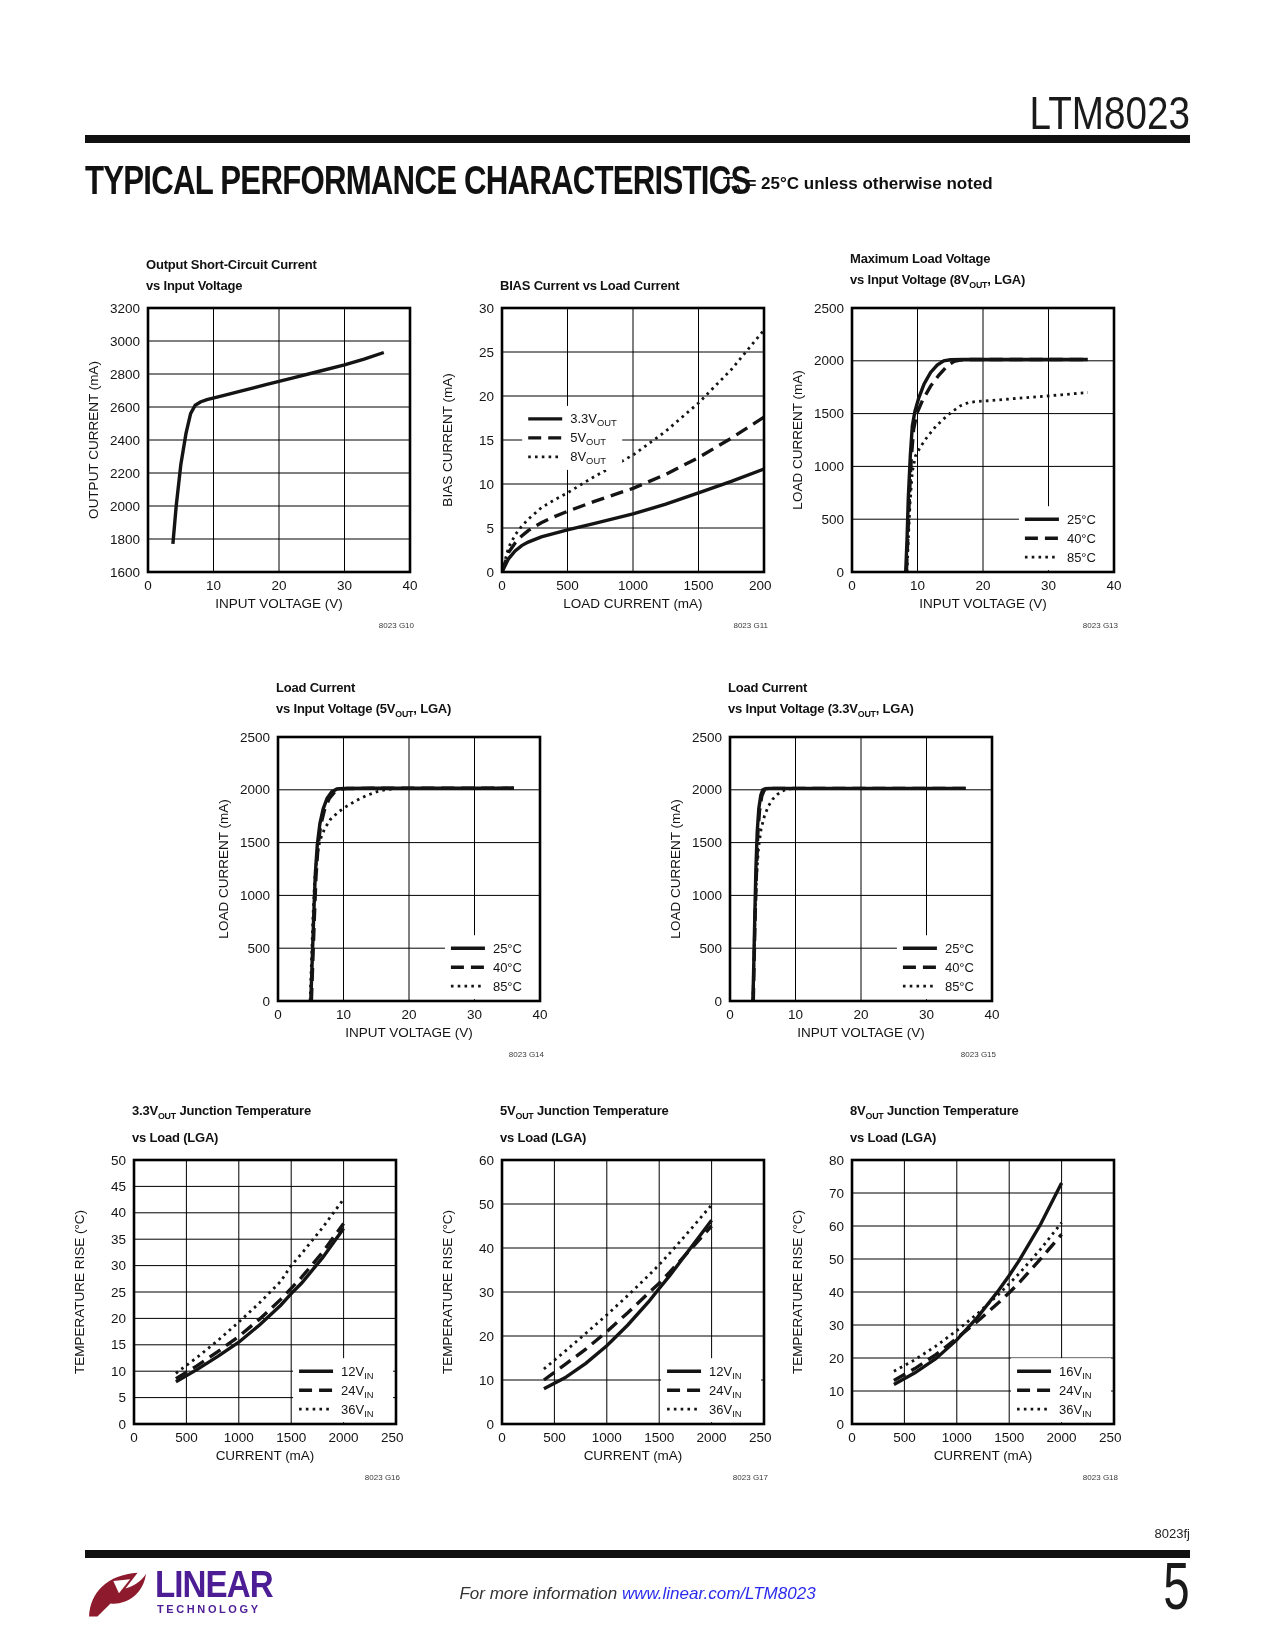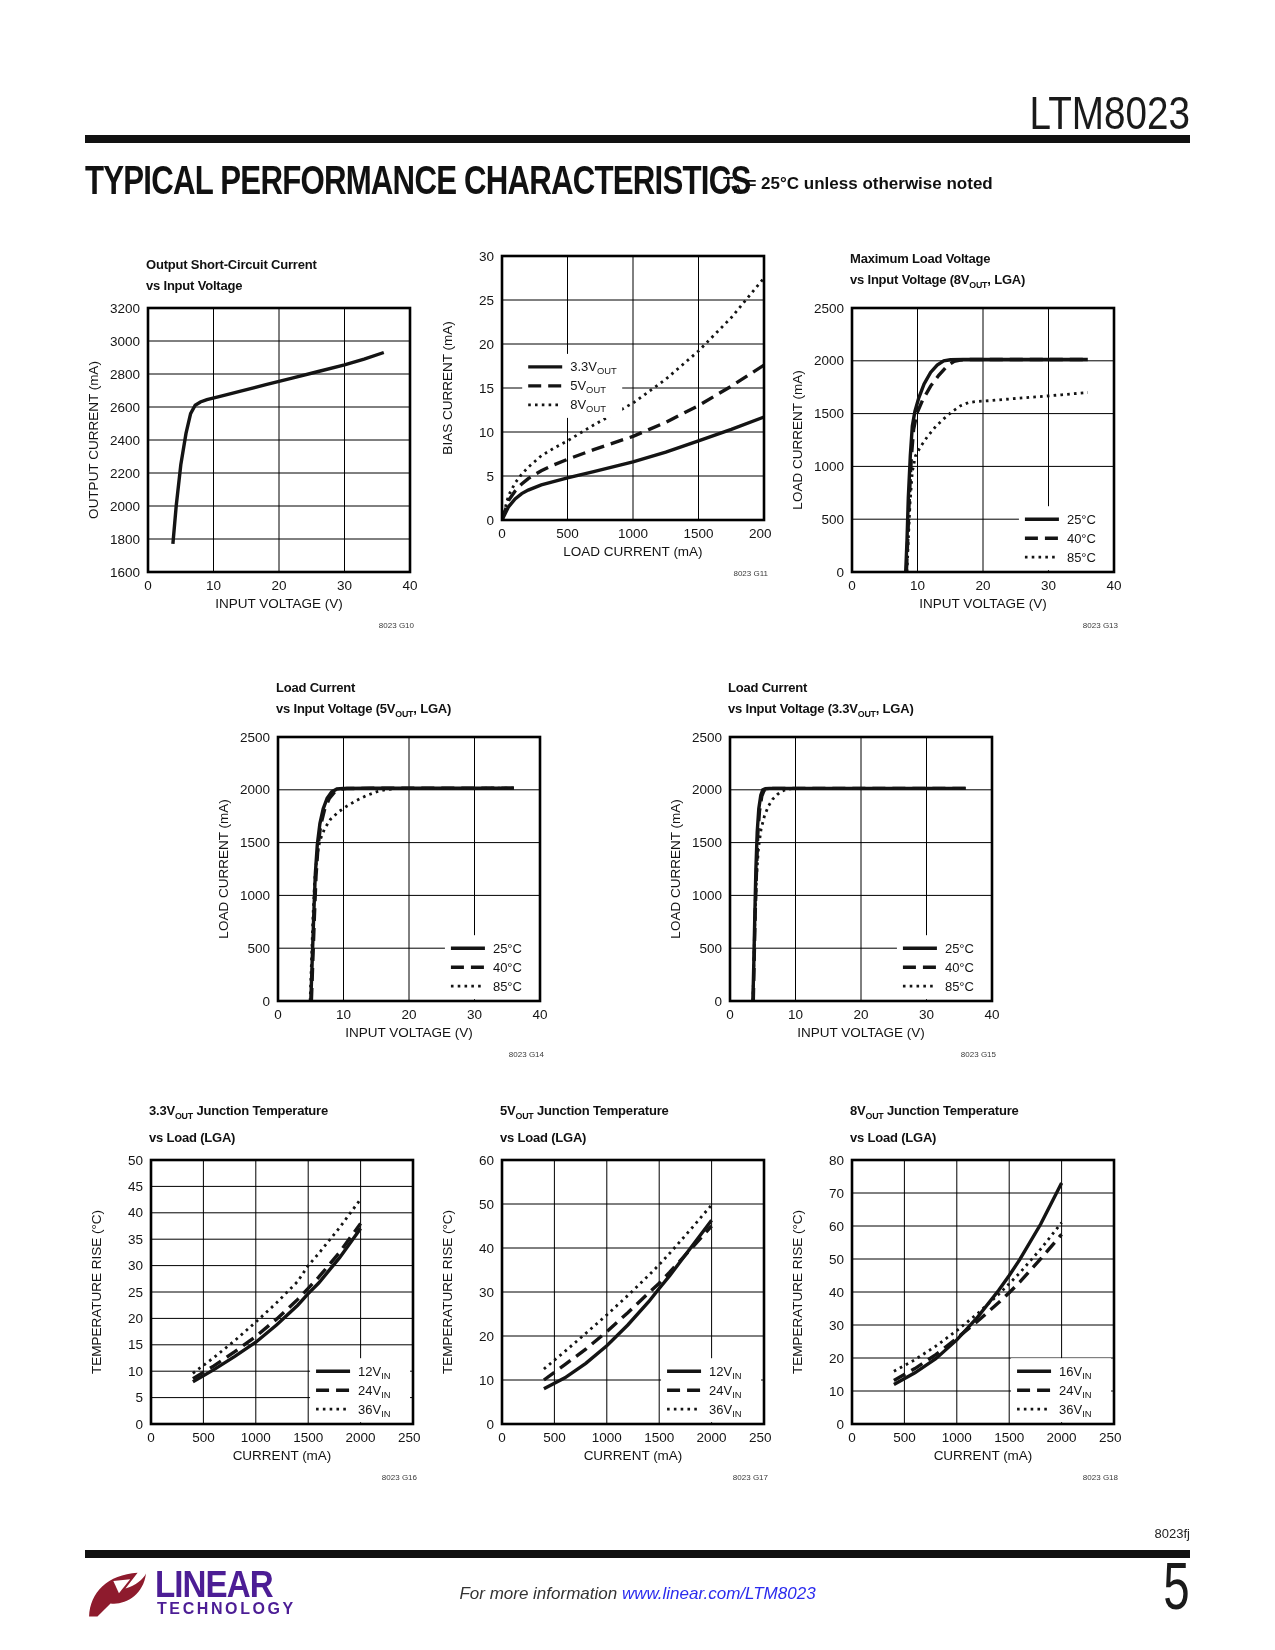--- a/index.html
+++ b/index.html
@@ -14,30 +14,30 @@
   .condition-note{position:absolute;left:723px;top:174px;font-size:17px;font-weight:700;white-space:nowrap;}
   .condition-note sub, .chart-title sub{font-size:68%;}
   
   .chart{position:absolute;width:356px;}
   .chart-title{height:52px;display:flex;flex-direction:column;justify-content:flex-end;
         padding-left:84px;box-sizing:border-box;font-size:13px;font-weight:700;line-height:21px;
         letter-spacing:-0.2px;white-space:nowrap;}
   .chart-svg{display:block;width:356px;height:334px;}
   .pos0{left:62px;top:244px;}  .pos1{left:416px;top:244px;}  .pos2{left:766px;top:244px;}
   .pos3{left:192px;top:673px;} .pos4{left:644px;top:673px;}
-  .pos5{left:65px;top:1096px;} .pos6{left:416px;top:1096px;} .pos7{left:766px;top:1096px;}
+  .pos5{left:48px;top:1096px;} .pos6{left:416px;top:1096px;} .pos7{left:766px;top:1096px;}
   
   .doc-code{position:absolute;right:85px;top:1526px;font-size:13px;color:#222;}
   .footer-rule{position:absolute;left:85px;right:85px;top:1550px;height:8px;background:#111;}
   .logo{position:absolute;left:85px;top:1568px;display:flex;align-items:flex-start;}
   .logo-mark{width:66px;height:56px;}
   .logo-text{margin-left:4px;color:#4c1d95;}
   .logo-line1{font-size:36px;font-weight:700;letter-spacing:-1px;line-height:34px;
         transform:scaleX(0.92);transform-origin:left top;}
-  .logo-line2{font-size:16px;font-weight:700;letter-spacing:2.6px;line-height:14px;margin-left:2px;}
+  .logo-line2{font-size:11px;font-weight:700;letter-spacing:2.6px;line-height:14px;margin-left:2px;}
   .footer-info{position:absolute;left:0;right:0;top:1584px;text-align:center;font-size:17px;color:#333;font-style:italic;}
   .footer-info a{text-decoration:none;}
   .page-number{position:absolute;right:85px;top:1548px;font-size:66px;font-weight:400;
         transform:scaleX(0.72);transform-origin:right top;color:#1a1a1a;}
 </style>
 </head>
 <body>
 
 <div class="page">
   <div class="part-number">LTM8023</div>
@@ -79,20 +79,23 @@
         <text x="78" y="115.5" font-size="13.5" text-anchor="end" font-family="&quot;Liberation Sans&quot;, sans-serif" fill="#141414" font-weight="normal" transform=""><tspan dy="0">2600</tspan></text>
         <text x="78" y="82.5" font-size="13.5" text-anchor="end" font-family="&quot;Liberation Sans&quot;, sans-serif" fill="#141414" font-weight="normal" transform=""><tspan dy="0">2800</tspan></text>
         <text x="78" y="49.5" font-size="13.5" text-anchor="end" font-family="&quot;Liberation Sans&quot;, sans-serif" fill="#141414" font-weight="normal" transform=""><tspan dy="0">3000</tspan></text>
         <text x="78" y="16.5" font-size="13.5" text-anchor="end" font-family="&quot;Liberation Sans&quot;, sans-serif" fill="#141414" font-weight="normal" transform=""><tspan dy="0">3200</tspan></text>
         <text x="217" y="312" font-size="13.5" text-anchor="middle" font-family="&quot;Liberation Sans&quot;, sans-serif" fill="#141414" font-weight="normal" transform=""><tspan dy="0">INPUT VOLTAGE (V)</tspan></text>
         <text x="32" y="148" font-size="13.5" text-anchor="middle" font-family="&quot;Liberation Sans&quot;, sans-serif" fill="#141414" font-weight="normal" transform="rotate(-90 32 144)"><tspan dy="0">OUTPUT CURRENT (mA)</tspan></text>
         <text x="352" y="332" font-size="8" text-anchor="end" font-family="&quot;Liberation Sans&quot;, sans-serif" fill="#3a3a3a" font-weight="normal" transform=""><tspan dy="0">8023 G10</tspan></text>
       </svg>
   </div>
   <div class="chart pos1">
+    <div class="chart-title">
+        <div>BIAS Current vs Load Current</div>
+      </div>
     <svg class="chart-svg" viewBox="0 0 356 334">
         <line x1="151.5" y1="12" x2="151.5" y2="276" stroke="#000" stroke-width="1"></line>
         <line x1="217" y1="12" x2="217" y2="276" stroke="#000" stroke-width="1"></line>
         <line x1="282.5" y1="12" x2="282.5" y2="276" stroke="#000" stroke-width="1"></line>
         <line x1="86" y1="232" x2="348" y2="232" stroke="#000" stroke-width="1"></line>
         <line x1="86" y1="188" x2="348" y2="188" stroke="#000" stroke-width="1"></line>
         <line x1="86" y1="144" x2="348" y2="144" stroke="#000" stroke-width="1"></line>
         <line x1="86" y1="100" x2="348" y2="100" stroke="#000" stroke-width="1"></line>
         <line x1="86" y1="56" x2="348" y2="56" stroke="#000" stroke-width="1"></line>
         <clipPath id="clip-1">

